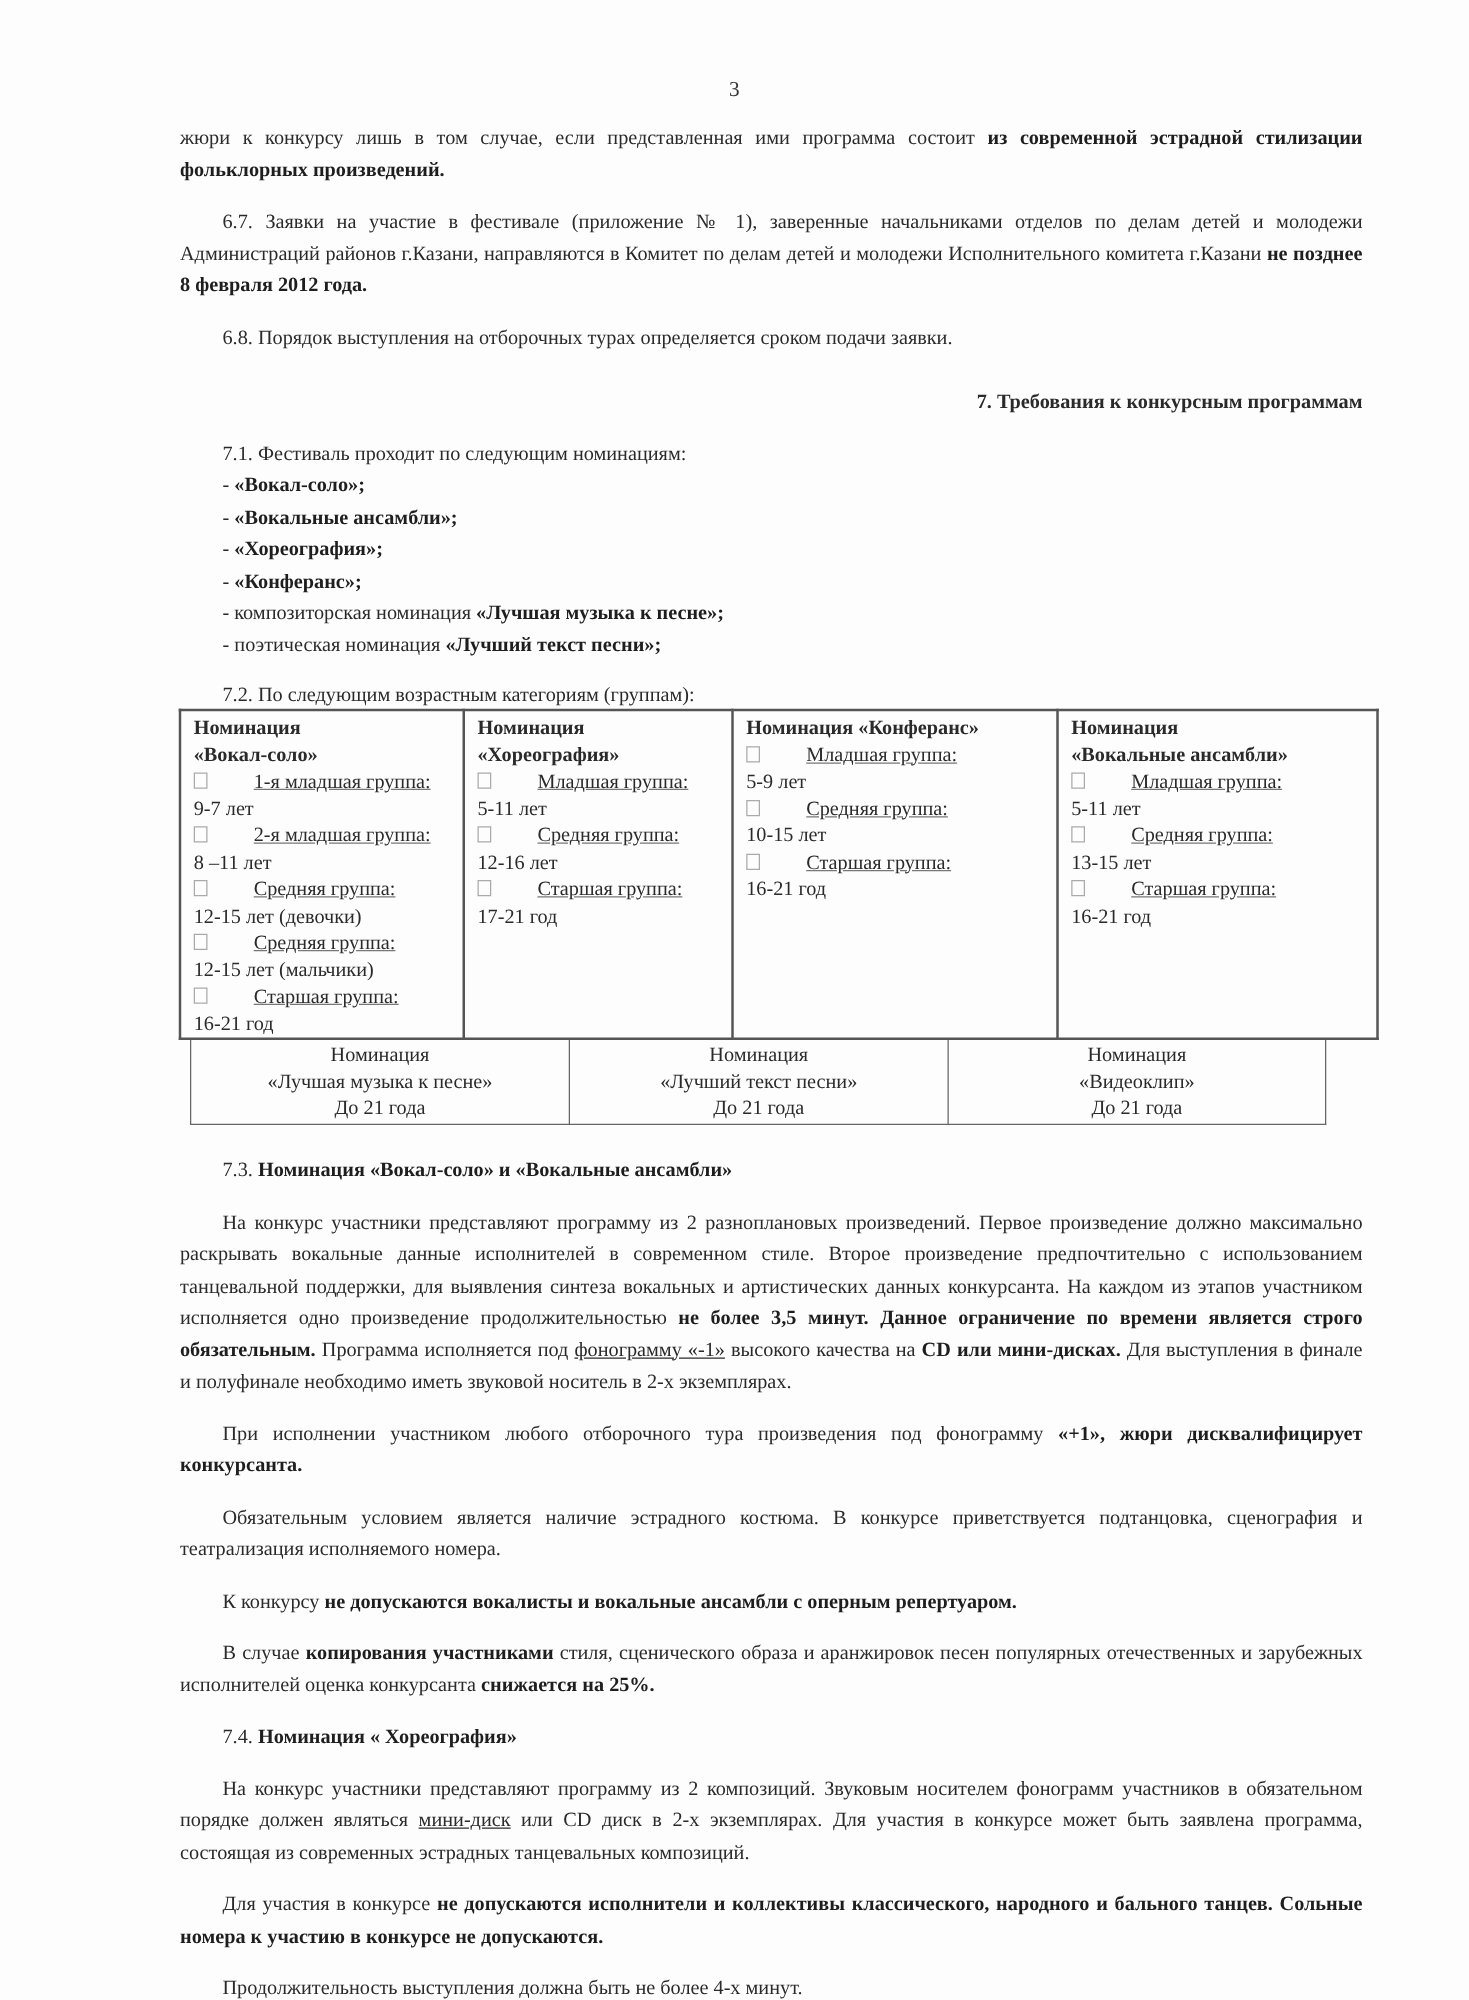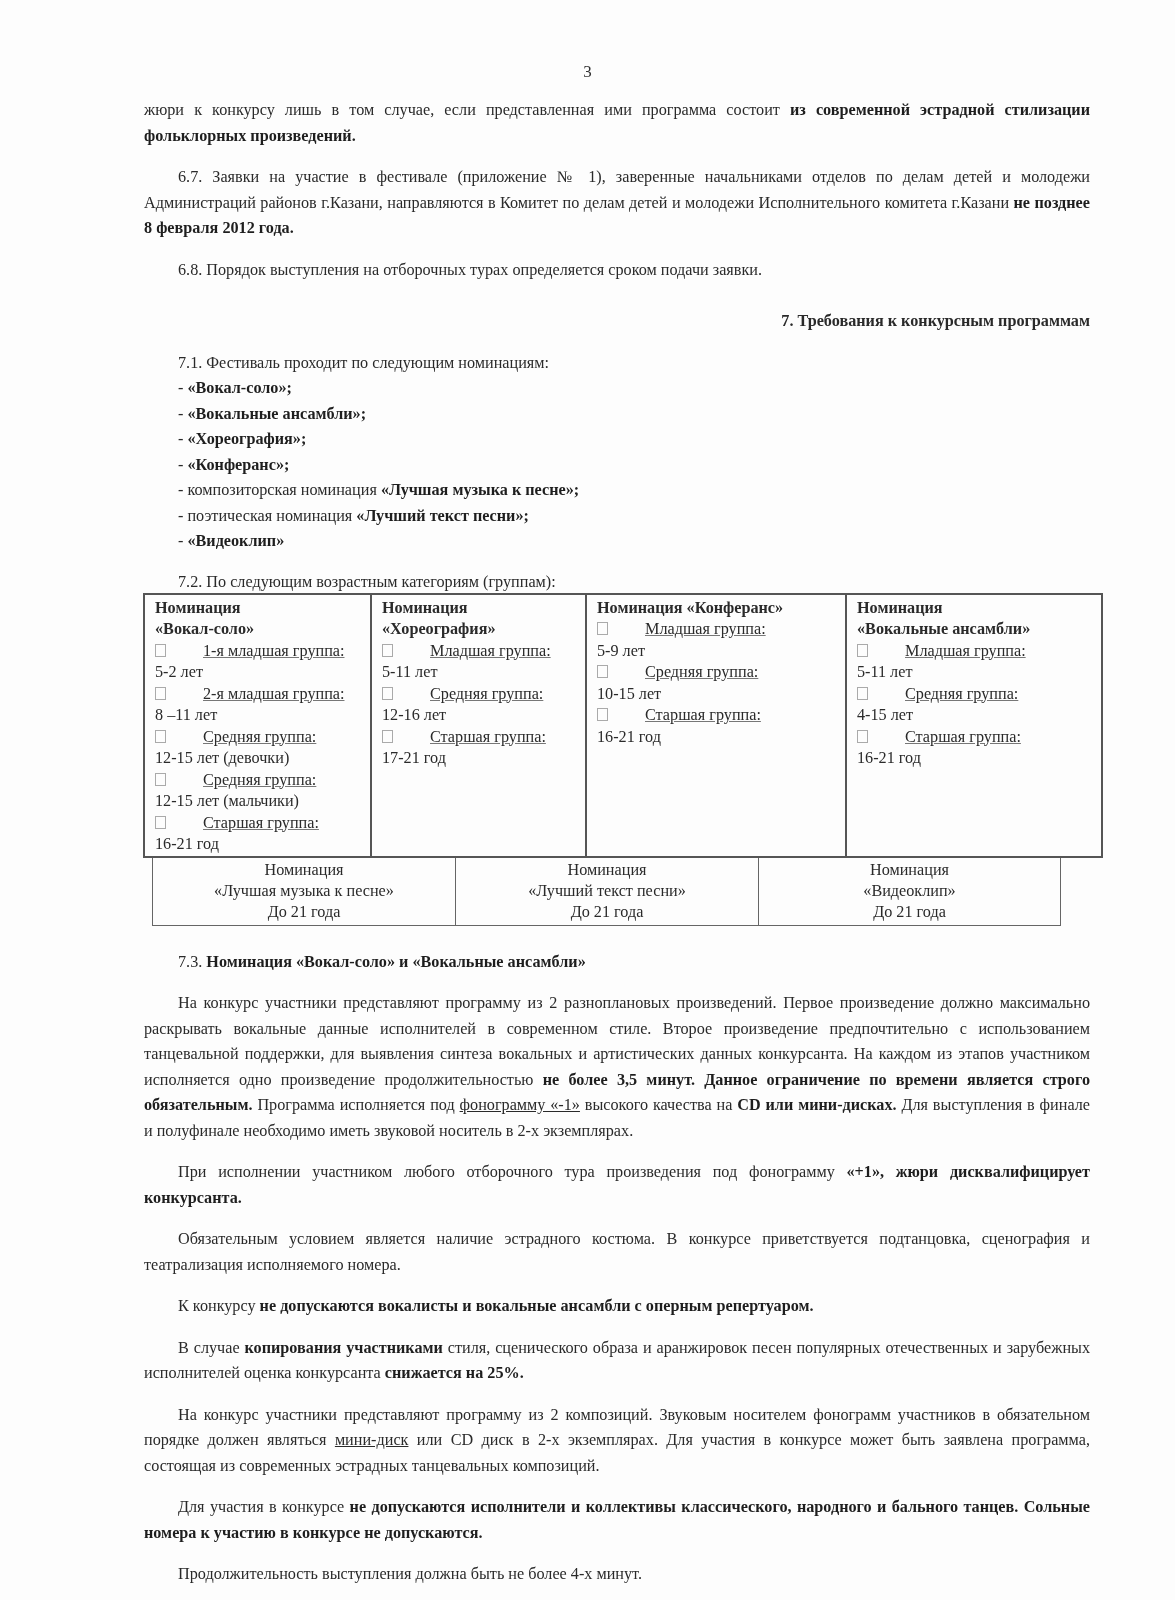--- a/index.html
+++ b/index.html
@@ -46,33 +46,32 @@
 
   <p class="ind">7.1. Фестиваль проходит по следующим номинациям:</p>
 
   <div>
     <p class="list-item"><span>- </span><span class="b">«Вокал-соло»;</span></p>
     <p class="list-item"><span>- </span><span class="b">«Вокальные ансамбли»;</span></p>
     <p class="list-item"><span>- </span><span class="b">«Хореография»;</span></p>
     <p class="list-item"><span>- </span><span class="b">«Конферанс»;</span></p>
     <p class="list-item"><span>- композиторская номинация </span><span class="b">«Лучшая музыка к песне»;</span></p>
     <p class="list-item"><span>- поэтическая номинация </span><span class="b">«Лучший текст песни»;</span></p>
-    <p class="list-item"><span>- </span><span class="b">«Видеоклип»</span></p>
   </div>
 
   <p class="ind" style="line-height:22px;">7.2. По следующим возрастным категориям (группам):</p>
 
   <table class="groups">
     <tbody>
         <tr>
       <td style="width:205px">
         <div class="head">Номинация</div>
         <div class="head">«Вокал-соло»</div>
         <div><span class="cb"></span><span class="grp">1-я младшая группа:</span></div>
-        <div>5-2 лет</div>
+        <div>9-7 лет</div>
         <div><span class="cb"></span><span class="grp">2-я младшая группа:</span></div>
         <div>8 –11 лет</div>
         <div><span class="cb"></span><span class="grp">Средняя группа:</span></div>
         <div>12-15 лет (девочки)</div>
         <div><span class="cb"></span><span class="grp">Средняя группа:</span></div>
         <div>12-15 лет (мальчики)</div>
         <div><span class="cb"></span><span class="grp">Старшая группа:</span></div>
         <div>16-21 год</div>
       </td>
       <td style="width:193px">
@@ -93,21 +92,21 @@
         <div>10-15 лет</div>
         <div><span class="cb"></span><span class="grp">Старшая группа:</span></div>
         <div>16-21 год</div>
       </td>
       <td>
         <div class="head">Номинация</div>
         <div class="head">«Вокальные ансамбли»</div>
         <div><span class="cb"></span><span class="grp">Младшая группа:</span></div>
         <div>5-11 лет</div>
         <div><span class="cb"></span><span class="grp">Средняя группа:</span></div>
-        <div>4-15 лет</div>
+        <div>13-15 лет</div>
         <div><span class="cb"></span><span class="grp">Старшая группа:</span></div>
         <div>16-21 год</div>
       </td>
     </tr>
   </tbody>
     </table>
 
   <table class="bottom">
     <tbody>
         <tr>
@@ -135,19 +134,20 @@
   <p class="ind"><span>На конкурс участники представляют программу из 2 разноплановых произведений. Первое произведение должно максимально раскрывать вокальные данные исполнителей в современном стиле. Второе произведение предпочтительно с использованием танцевальной поддержки, для выявления синтеза вокальных и артистических данных конкурсанта. На каждом из этапов участником исполняется одно произведение продолжительностью </span><span class="b">не более 3,5 минут. Данное ограничение по времени является строго обязательным.</span><span> Программа исполняется под </span><span class="u">фонограмму «-1»</span><span> высокого качества на </span><span class="b">CD или мини-дисках.</span><span> Для выступления в финале и полуфинале необходимо иметь звуковой носитель в 2-х экземплярах.</span></p>
 
   <p class="ind"><span>При исполнении участником любого отборочного тура произведения под фонограмму </span><span class="b">«+1», жюри дисквалифицирует конкурсанта.</span></p>
 
   <p class="ind">Обязательным условием является наличие эстрадного костюма. В конкурсе приветствуется подтанцовка, сценография и театрализация исполняемого номера.</p>
 
   <p class="ind"><span>К конкурсу </span><span class="b">не допускаются вокалисты и вокальные ансамбли с оперным репертуаром.</span></p>
 
   <p class="ind"><span>В случае </span><span class="b">копирования участниками</span><span> стиля, сценического образа и аранжировок песен популярных отечественных и зарубежных исполнителей оценка конкурсанта </span><span class="b">снижается на 25%.</span></p>
 
+  <p class="ind"><span>7.4. </span><span class="b">Номинация « Хореография»</span></p>
 
   <p class="ind"><span>На конкурс участники представляют программу из 2 композиций. Звуковым носителем фонограмм участников в обязательном порядке должен являться </span><span class="u">мини-диск</span><span> или CD диск в 2-х экземплярах. Для участия в конкурсе может быть заявлена программа, состоящая из современных эстрадных танцевальных композиций.</span></p>
 
   <p class="ind"><span>Для участия в конкурсе </span><span class="b">не допускаются исполнители и коллективы классического, народного и бального танцев. Сольные номера к участию в конкурсе не допускаются.</span></p>
 
   <p class="ind">Продолжительность выступления должна быть не более 4-х минут.</p>
 </div>
 
 </body></html>

